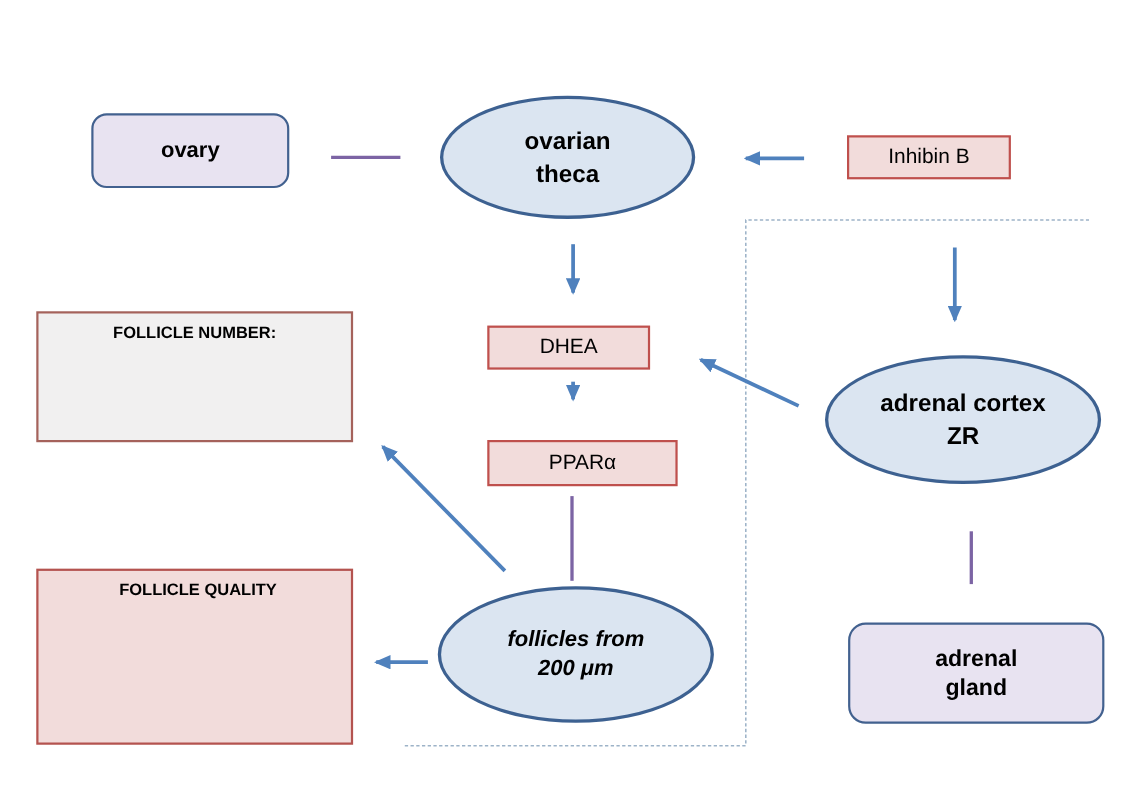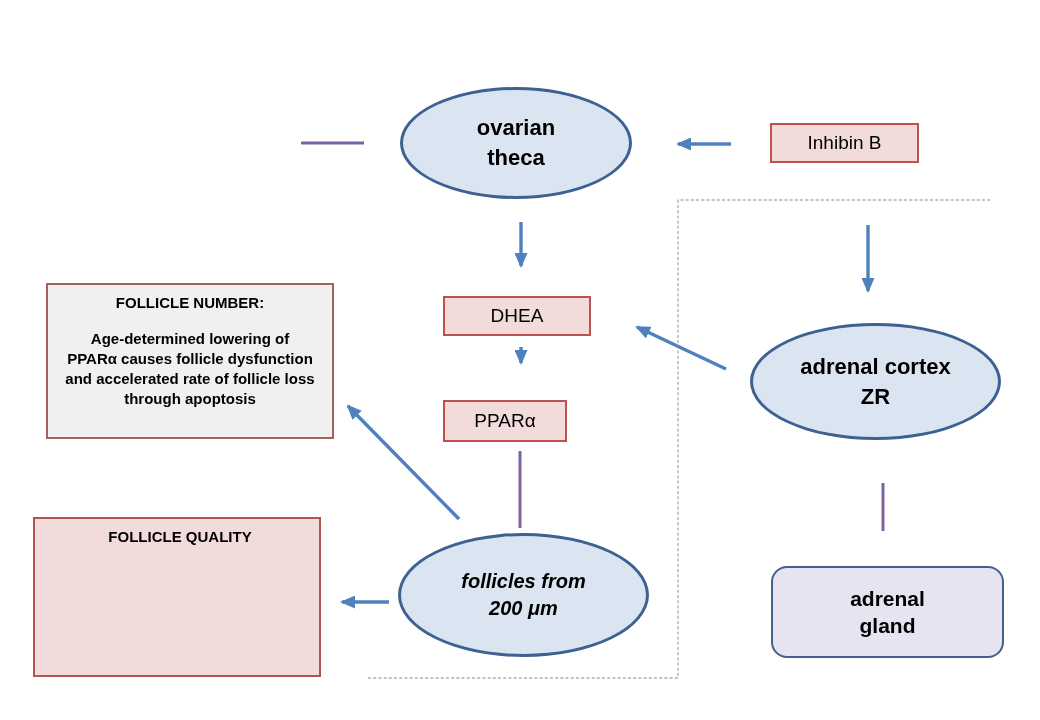--- a/index.html
+++ b/index.html
@@ -75,25 +75,25 @@
     margin-top:16px;
     font-weight:600;
     line-height:20px;
     white-space:pre-line;
   }
   
   .n-ovary   {left:83px;  top:103px; width:180px; height:68px;}
   .n-theca   {left:400px; top:87px;  width:232px; height:112px;}
   .n-inhibin {left:770px; top:123px; width:149px; height:40px;}
   .n-dhea    {left:443px; top:296px; width:148px; height:40px;justify-content:center;}
-  .n-ppara   {left:443px; top:400px; width:124px; height:42px;}
+  .n-ppara   {left:443px; top:400px; width:173px; height:42px;}
   .n-follicles{left:398px;top:533px; width:251px; height:124px; font-size:20px;font-style:italic;}
   .n-cortex  {left:750px; top:323px; width:251px; height:117px;justify-content:center;}
   .n-gland   {left:771px; top:566px; width:233px; height:92px; font-size:21px; border-radius:16px;}
-  .n-number  {left:46px;  top:283px; width:288px; height:156px; background:var(--gray-fill); border:2.5px solid var(--gray-border);}
+  .n-number  {left:33px;  top:283px; width:288px; height:119px; background:var(--gray-fill); border:2.5px solid var(--gray-border);}
   .n-quality {left:33px;  top:517px; width:288px; height:160px; background:var(--pink-fill); border:2.5px solid var(--quality-border);padding-left:12px;}
 </style>
 </head>
 <body>
 
 <div id="canvas">
 
   <svg id="connector-layer" viewBox="0 0 1040 720" xmlns="http://www.w3.org/2000/svg">
     <defs>
       <marker id="arrowhead" markerUnits="userSpaceOnUse" markerWidth="15" markerHeight="13" refX="13" refY="6.5" orient="auto">
@@ -109,20 +109,23 @@
 
     <line x1="731" y1="144" x2="678" y2="144" stroke="#4f81bd" stroke-width="3.4" marker-end="url(#arrowhead)"></line>
     <line x1="521" y1="222" x2="521" y2="266" stroke="#4f81bd" stroke-width="3.4" marker-end="url(#arrowhead)"></line>
     <line x1="521" y1="347" x2="521" y2="363" stroke="#4f81bd" stroke-width="3.4" marker-end="url(#arrowhead)"></line>
     <line x1="459" y1="519" x2="348" y2="406" stroke="#4f81bd" stroke-width="3.4" marker-end="url(#arrowhead)"></line>
     <line x1="389" y1="602" x2="342" y2="602" stroke="#4f81bd" stroke-width="3.4" marker-end="url(#arrowhead)"></line>
     <line x1="868" y1="225" x2="868" y2="291" stroke="#4f81bd" stroke-width="3.4" marker-end="url(#arrowhead)"></line>
     <line x1="726" y1="369" x2="637" y2="327" stroke="#4f81bd" stroke-width="3.4" marker-end="url(#arrowhead)"></line>
   </svg>
 
+  <div class="node rounded n-ovary">
+    <span>ovary</span>
+  </div>
 
   <div class="node ellipse n-theca">
     <span>ovarian
 theca</span>
   </div>
 
   <div class="node pinkbox n-inhibin">
     <span>Inhibin B</span>
   </div>
 
@@ -144,23 +147,19 @@
 ZR</span>
   </div>
 
   <div class="node rounded n-gland">
     <span>adrenal
 gland</span>
   </div>
 
   <div class="textbox n-number">
     <div class="tb-title">FOLLICLE NUMBER:</div>
-    <div class="tb-body">Age-determined lowering of
-PPARα causes follicle dysfunction
-and accelerated rate of follicle loss
-through apoptosis</div>
   </div>
 
   <div class="textbox n-quality">
     <div class="tb-title">FOLLICLE QUALITY</div>
   </div>
 
 </div>
 
 </body></html>

